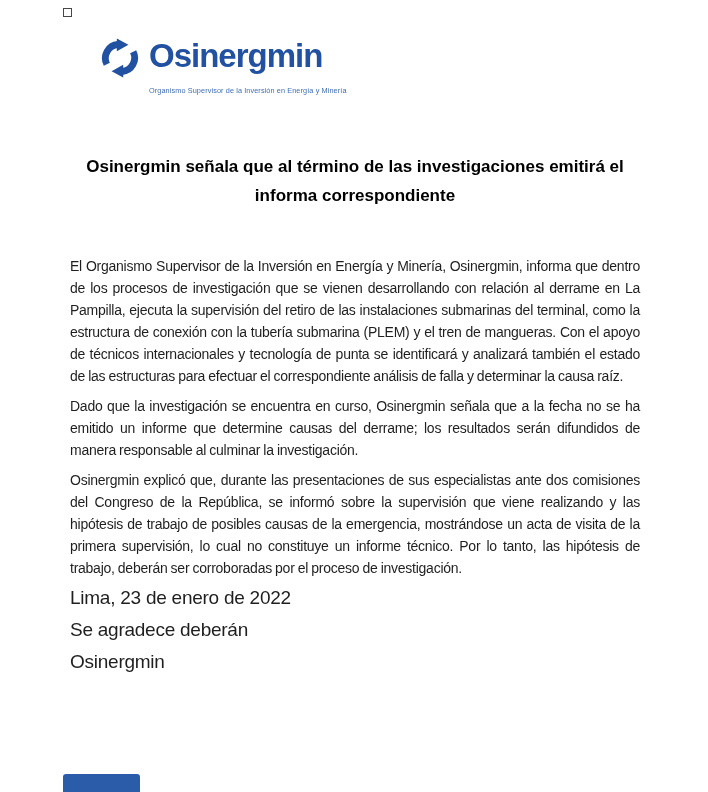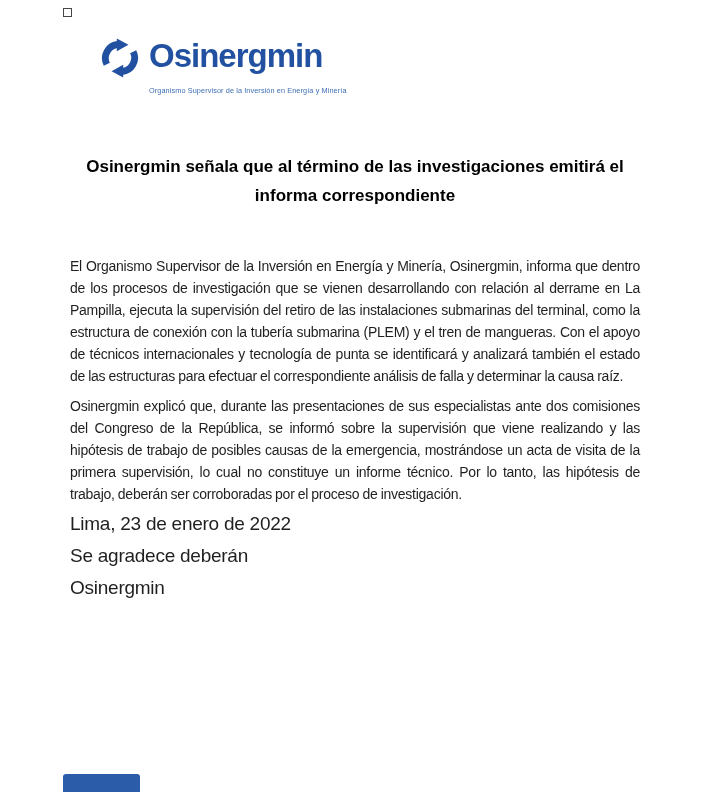--- a/index.html
+++ b/index.html
@@ -95,20 +95,21 @@
     </div>
   </header>
 
   <h1 class="doc-title">
     <div>Osinergmin señala que al término de las investigaciones emitirá el</div>
     <div>informa correspondiente</div>
   </h1>
 
   <main class="body-text">
     <p>El Organismo Supervisor de la Inversión en Energía y Minería, Osinergmin, informa que dentro de los procesos de investigación que se vienen desarrollando con relación al derrame en La Pampilla, ejecuta la supervisión del retiro de las instalaciones submarinas del terminal, como la estructura de conexión con la tubería submarina (PLEM) y el tren de mangueras. Con el apoyo de técnicos internacionales y tecnología de punta se identificará y analizará también el estado de las estructuras para efectuar el correspondiente análisis de falla y determinar la causa raíz.</p>
+    <p>Dado que la investigación se encuentra en curso, Osinergmin señala que a la fecha no se ha emitido un informe que determine causas del derrame; los resultados serán difundidos de manera responsable al culminar la investigación.</p>
     <p>Osinergmin explicó que, durante las presentaciones de sus especialistas ante dos comisiones del Congreso de la República, se informó sobre la supervisión que viene realizando y las hipótesis de trabajo de posibles causas de la emergencia, mostrándose un acta de visita de la primera supervisión, lo cual no constituye un informe técnico. Por lo tanto, las hipótesis de trabajo, deberán ser corroboradas por el proceso de investigación.</p>
   </main>
 
   <footer class="closing">
     <p>Lima, 23 de enero de 2022</p>
     <p>Se agradece deberán</p>
     <p>Osinergmin</p>
   </footer>
 
   <div class="bottom-bar"></div>

